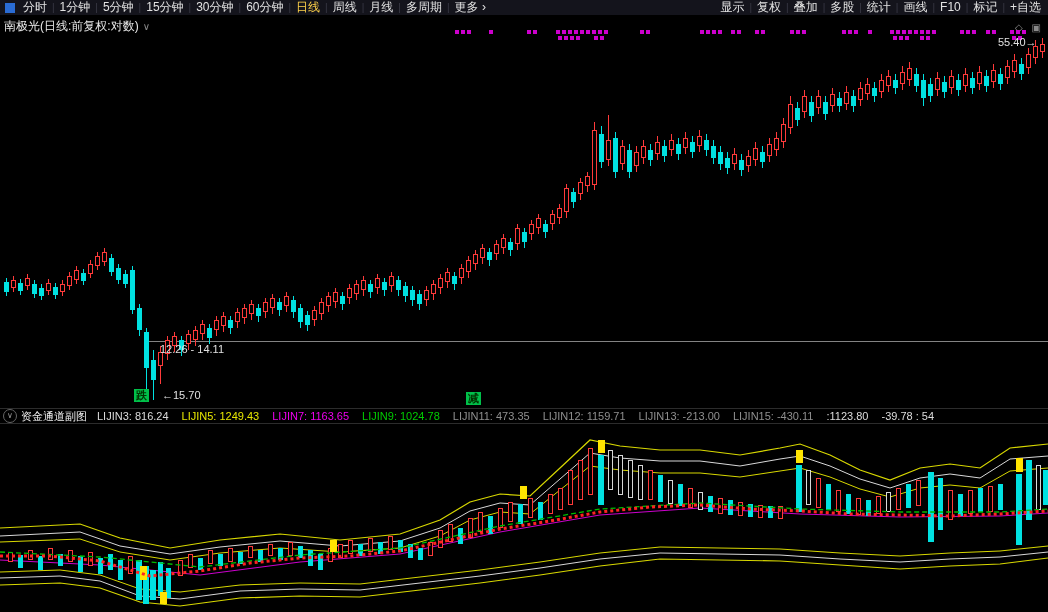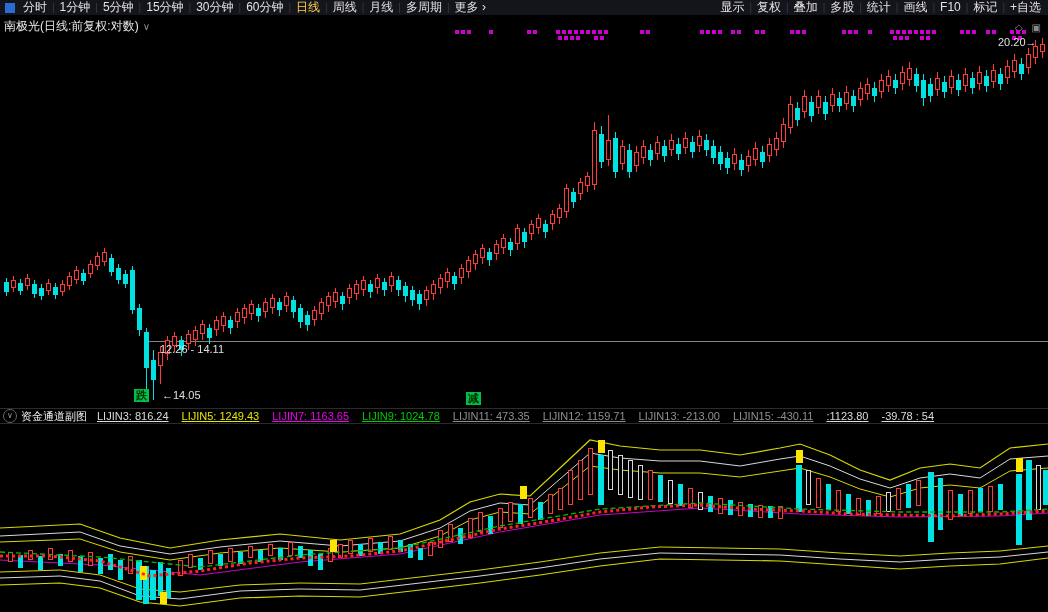--- a/index.html
+++ b/index.html
@@ -27,21 +27,21 @@
   .ann{position:absolute;color:#e0e0e0;font-size:11px;white-space:nowrap;}
   .badge{position:absolute;background:#00c04a;color:#003300;font-size:11px;line-height:13px;
          padding:0 2px;font-weight:bold;}
   
   .sub-header{position:absolute;top:408px;left:0;width:1048px;height:16px;background:#000;
               border-top:1px solid #2c2c2c;border-bottom:1px solid #2c2c2c;display:flex;
               align-items:center;font-size:11px;white-space:nowrap;overflow:hidden;box-sizing:border-box;}
   .collapse-icon{width:12px;height:12px;border:1px solid #666;border-radius:50%;color:#999;
                  font-size:8px;line-height:12px;text-align:center;margin:0 4px 0 3px;cursor:pointer;flex:0 0 auto;}
   .sub-title{color:#f0f0f0;margin-right:10px;}
-  .leg{margin-right:13px;text-decoration:underline;}
+  .leg{margin-right:13px;}
   
   #subpanel{position:absolute;top:425px;left:0;width:1048px;height:183px;background:#000;}
   #svg-bands,#svg-ma{position:absolute;left:0;top:0;width:1048px;height:183px;pointer-events:none;}
   .sbar-cy{position:absolute;width:5px;background:#00e1e1;}
   .sbar-rd{position:absolute;width:5px;border:1px solid #ff3a3a;background:#000;box-sizing:border-box;}
   .sbar-wh{position:absolute;width:5px;border:1px solid #d8d8d8;background:#000;box-sizing:border-box;}
   .sbar-yl{position:absolute;width:7px;background:#ffe400;}
   .sbar-tc{position:absolute;width:6px;background:#00e1e1;}
 </style>
 </head>
@@ -456,22 +456,22 @@
       <span class="wick" style="left: 1021px; top: 42px; height: 22px; background: rgb(0, 225, 225);"></span>
       <span class="body-dn" style="left: 1019px; top: 48px; height: 10px;"></span>
       <span class="wick" style="left: 1028px; top: 32px; height: 26px; background: rgb(255, 58, 58);"></span>
       <span class="body-up" style="left: 1026px; top: 38px; height: 14px;"></span>
       <span class="wick" style="left: 1035px; top: 24px; height: 24px; background: rgb(255, 58, 58);"></span>
       <span class="body-up" style="left: 1033px; top: 30px; height: 12px;"></span>
       <span class="wick" style="left: 1042px; top: 22px; height: 20px; background: rgb(255, 58, 58);"></span>
       <span class="body-up" style="left: 1040px; top: 28px; height: 8px;"></span>
     </div>
   <span class="ann" style="left:160px;top:327px;">12.26 - 14.11</span>
-  <span class="ann" style="left:162px;top:373px;">←14.05</span>
-  <span class="ann" style="left:998px;top:20px;">20.20→</span>
+  <span class="ann" style="left:162px;top:373px;">←15.70</span>
+  <span class="ann" style="left:998px;top:20px;">55.40→</span>
   <span class="badge" style="left:134px;top:373px;">跌</span>
   <span class="badge" style="left:466px;top:376px;">减</span>
 </div>
 
 <div class="sub-header">
   <span class="collapse-icon">∨</span>
   <span class="sub-title">资金通道副图</span>
   <span id="legend"><span class="leg" style="color: rgb(220, 220, 220);">LIJIN3: 816.24</span><span class="leg" style="color: rgb(230, 230, 0);">LIJIN5: 1249.43</span><span class="leg" style="color: rgb(238, 0, 238);">LIJIN7: 1163.65</span><span class="leg" style="color: rgb(0, 204, 0);">LIJIN9: 1024.78</span><span class="leg" style="color: rgb(143, 143, 143);">LIJIN11: 473.35</span><span class="leg" style="color: rgb(143, 143, 143);">LIJIN12: 1159.71</span><span class="leg" style="color: rgb(143, 143, 143);">LIJIN13: -213.00</span><span class="leg" style="color: rgb(143, 143, 143);">LIJIN15: -430.11</span><span class="leg" style="color: rgb(220, 220, 220);">:1123.80</span><span class="leg" style="color: rgb(220, 220, 220);">-39.78 : 54</span></span>
 </div>
 

